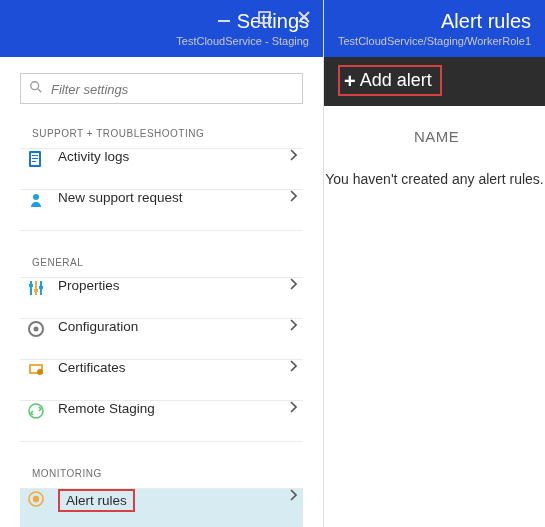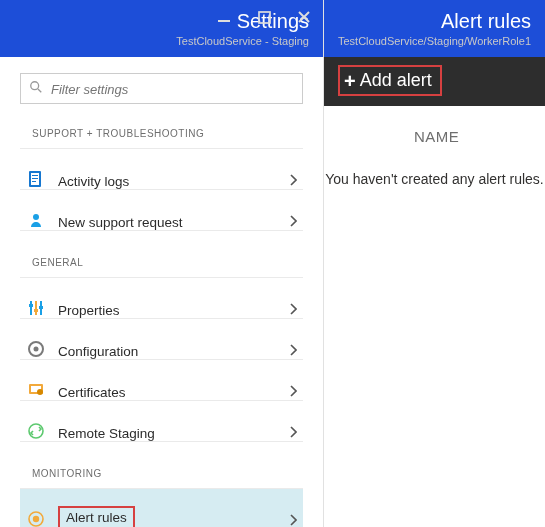--- a/index.html
+++ b/index.html
@@ -49,21 +49,21 @@
   }
   .search-wrap input {
     border: none; outline: none; width: 100%;
     font-style: italic; color: #555; font-size: 13px;
   }
   .section-title {
     font-size: 10px; letter-spacing: 0.5px; color: #6e6e6e;
     text-transform: uppercase; margin: 8px 0 10px 12px;
   }
   .nav-item {
-    display: flex; align-items: flex-end;
+    display: flex; align-items: flex-start;
     border-top: 1px solid #eaeaea; border-bottom: 1px solid #eaeaea;
     margin-top: -1px;
     height: 42px; padding: 0 6px 0 6px;
     cursor: pointer; background: #fff;
   }
   .nav-item + .nav-item { border-top: 1px solid #eaeaea; }
   .nav-item.selected { background: #d6ecf2; }
   .nav-item .icon-box {
     width: 20px; height: 20px; display: flex; align-items: center; justify-content: center;
     margin-right: 12px;

